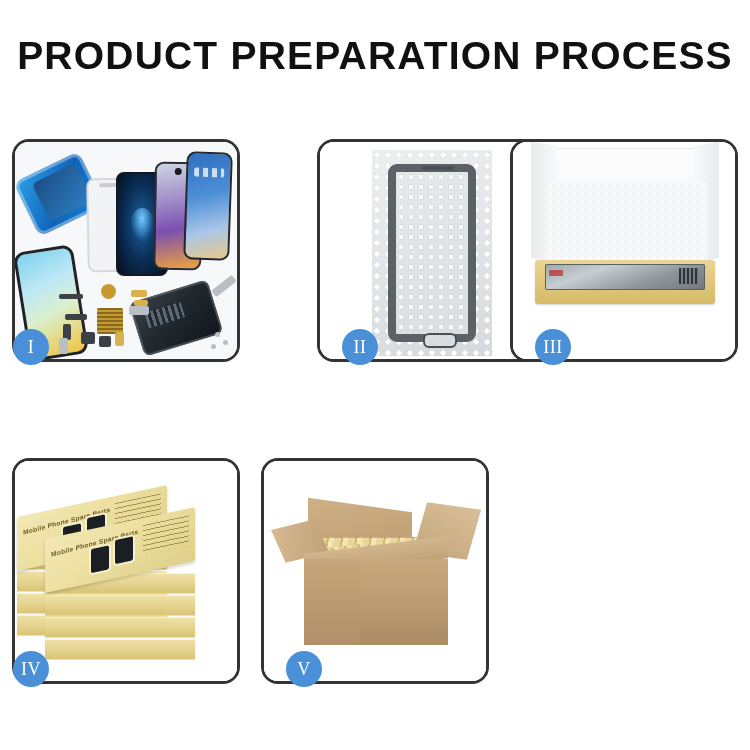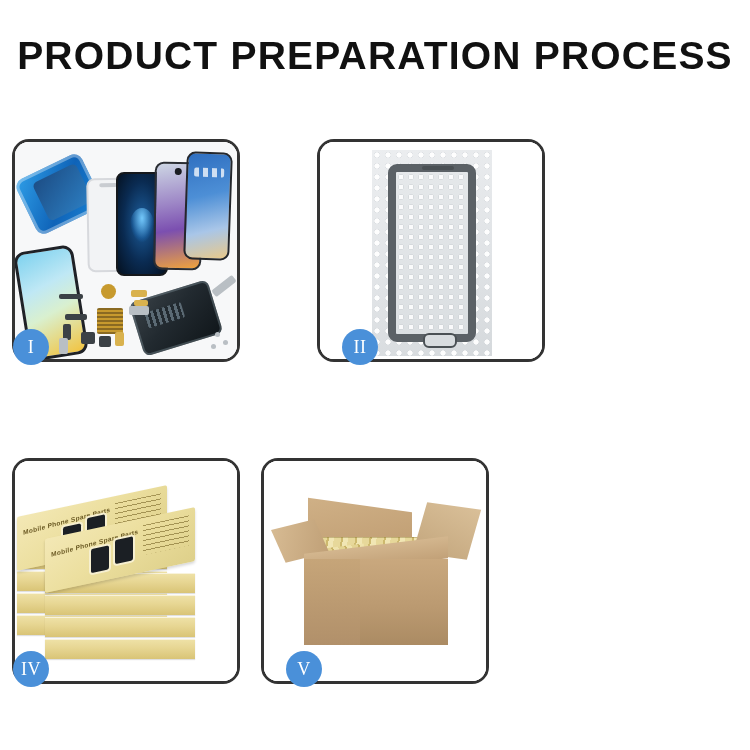--- a/index.html
+++ b/index.html
@@ -302,20 +302,36 @@
           <div class="bubwrap">
             <div class="screenpane"></div>
           </div>
         </div>
       </div>
       <div class="badge">
         <span>II</span>
       </div>
     </div>
 
+    <div class="panel p3">
+      <div class="inner">
+        <div class="scene3">
+          <div class="foamback"></div>
+          <div class="lidL"></div>
+          <div class="lidR"></div>
+          <div class="foampad"></div>
+          <div class="traybox">
+            <div class="trayin"></div>
+          </div>
+        </div>
+      </div>
+      <div class="badge">
+        <span>III</span>
+      </div>
+    </div>
 
     <div class="panel p4">
       <div class="inner">
         <div class="scene4">
 
           <div class="stack" style="left:2px;top:40px;">
             <div class="sbox" style="left:0;top:48px;"></div>
             <div class="sbox" style="left:0;top:70px;"></div>
             <div class="sbox" style="left:0;top:92px;"></div>
             <div class="sbox" style="left:0;top:114px;"></div>

